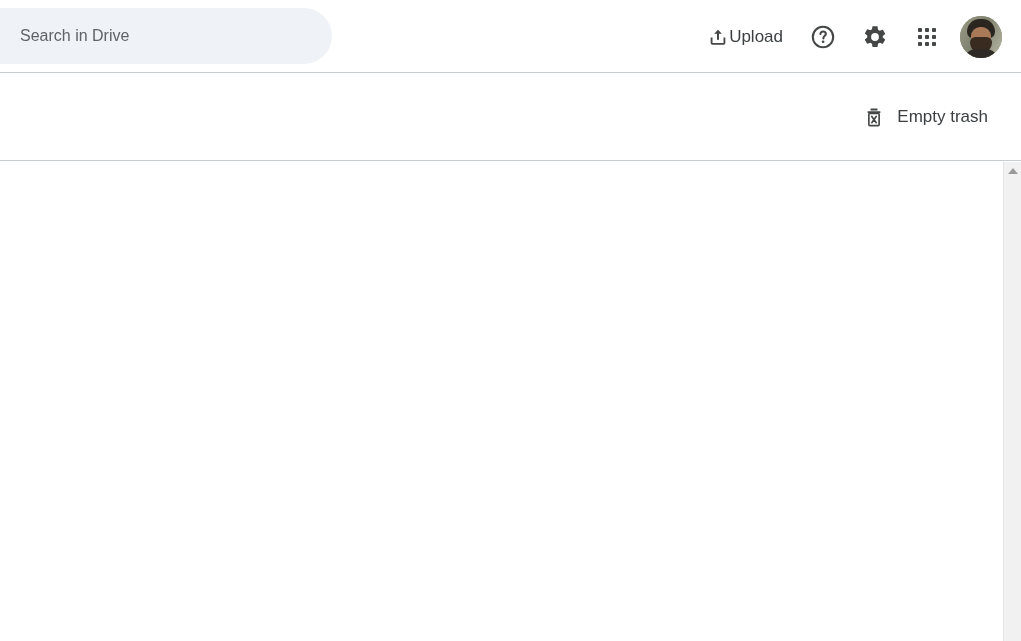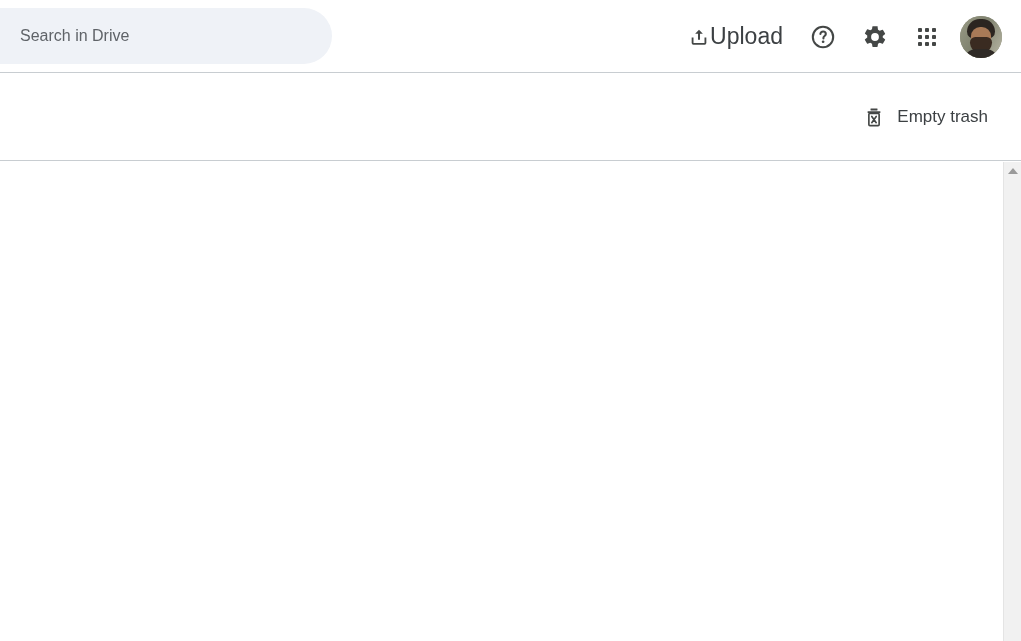--- a/index.html
+++ b/index.html
@@ -52,21 +52,21 @@
     display: flex;
     align-items: center;
     height: 40px;
     padding: 0 12px 0 8px;
     border: none;
     background: transparent;
     border-radius: 20px;
     cursor: pointer;
     color: #3c4043;
     font-family: "Liberation Sans", sans-serif;
-    font-size: 23px;
+    font-size: 17px;
   }
   .icon-btn {
     width: 48px; height: 48px;
     display: flex;
     align-items: center;
     justify-content: center;
     border: none;
     background: transparent;
     border-radius: 50%;
     cursor: pointer;

